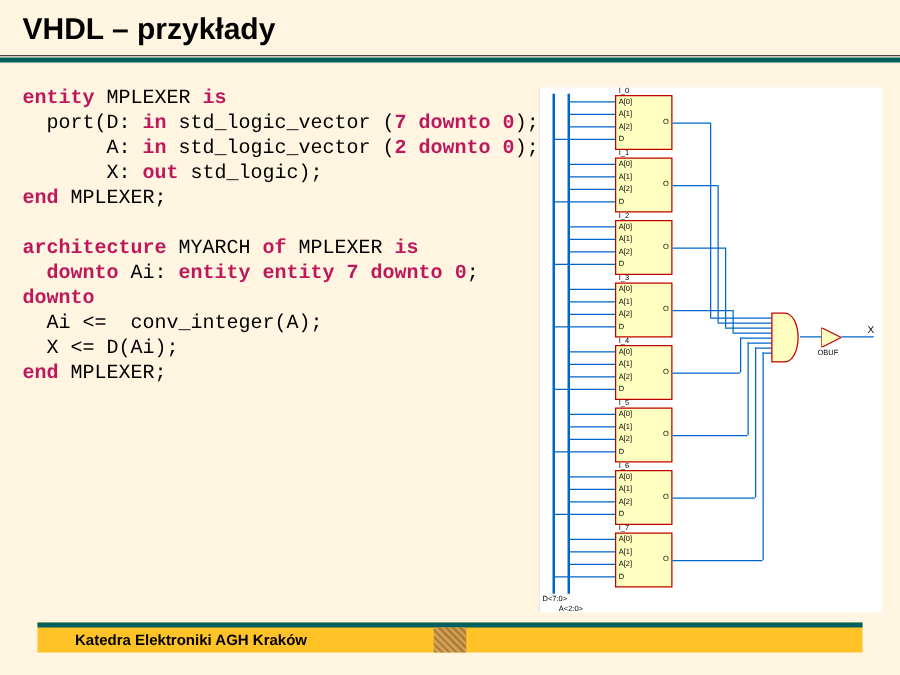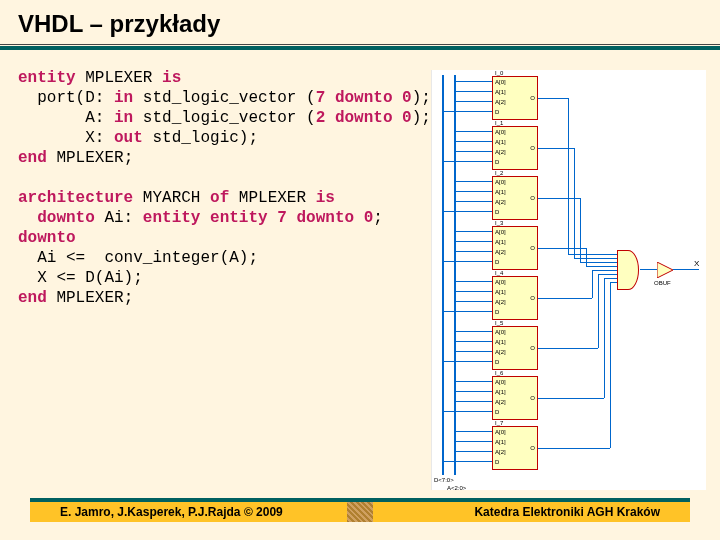--- a/index.html
+++ b/index.html
@@ -278,16 +278,15 @@
   <svg class="buf-triangle" style="left:225px; top:192px;" viewBox="0 0 16 16">
     <polygon points="0,0 16,8 0,16" fill="#ffffc0" stroke="#c00000" stroke-width="1"></polygon>
   </svg>
   <div class="block-label" style="left:222px; top:210px;">OBUF</div>
   <div class="net-line" style="left:208px; top:199px; width:17px; height:1px;"></div>
   <div class="net-line" style="left:241px; top:199px; width:26px; height:1px;"></div>
   <div class="block-label" style="left:262px; top:190px; font-size:8px;">X</div>
 </div>
 
 <div class="footer">
-  <span>E. Jamro, J.Kasperek, P.J.Rajda © 2009</span>
   <div class="footer-center"></div>
   <span>Katedra Elektroniki AGH Kraków</span>
 </div>
 
 </body></html>

